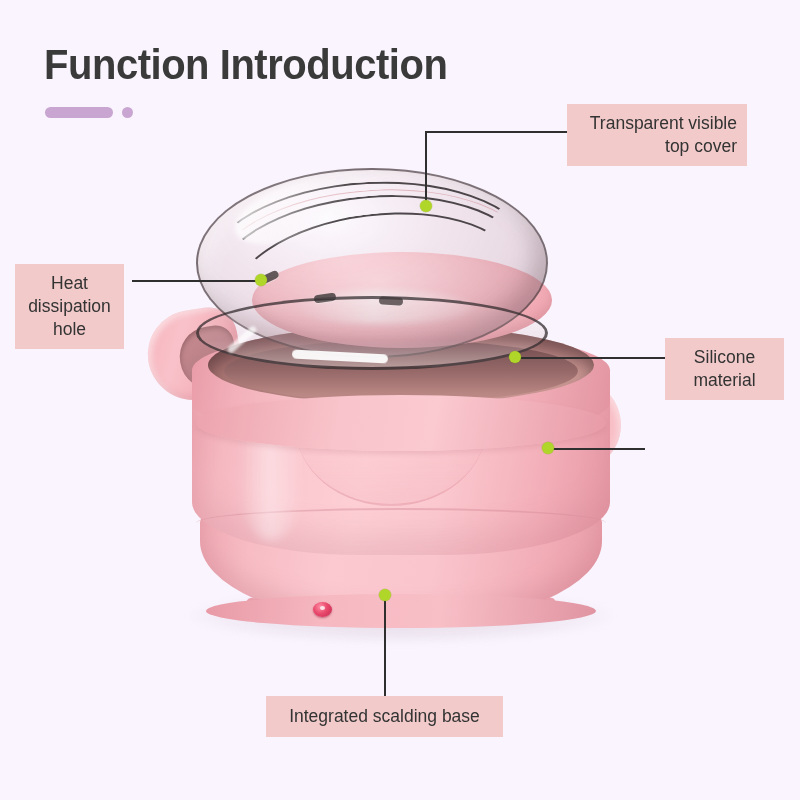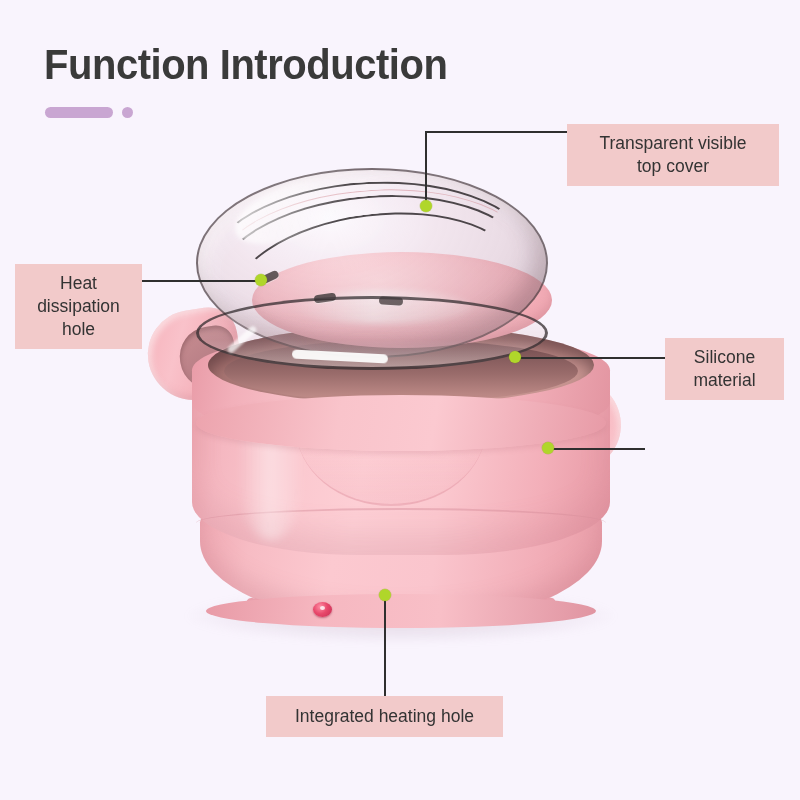--- a/index.html
+++ b/index.html
@@ -57,22 +57,22 @@
     position: absolute;
     background: #f2caca;
     color: #333333;
     font-size: 17.5px;
     line-height: 23px;
     text-align: center;
     box-sizing: border-box;
     padding: 8px 10px;
     white-space: pre-line;
   }
-  .lbl-topcover  { left: 567px; top: 124px; width: 212px; }
-  .lbl-heat      { left: 15px;  top: 264px; width: 127px; }
+  .lbl-topcover  { left: 567px; top: 104px; width: 180px; text-align: right; }
+  .lbl-heat      { left: 15px;  top: 264px; width: 109px; }
   .lbl-silicone  { left: 665px; top: 338px; width: 119px; }
   .lbl-handle    { left: 645px; top: 433px; width: 149px; }
   .lbl-base      { left: 266px; top: 696px; width: 237px; padding: 9px 10px; }
 
   
   .leader {
     position: absolute;
     background: #2f2f2f;
   }
   .leader-h { height: 1.6px; }
@@ -495,15 +495,15 @@
   <div class="leader leader-h" style="left:517px; top:357px; width:148px;"></div>
   <div class="dot" style="left:509px; top:351px;"></div>
   <div class="callout-label lbl-silicone">Silicone
 material</div>
 
   <div class="leader leader-h" style="left:551px; top:448px; width:94px;"></div>
   <div class="dot" style="left:542px; top:442px;"></div>
 
   <div class="leader leader-v" style="left:384px; top:600px; height:96px;"></div>
   <div class="dot" style="left:379px; top:589px;"></div>
-  <div class="callout-label lbl-base">Integrated heating hole</div>
+  <div class="callout-label lbl-base">Integrated scalding base</div>
 
 </div>
 
 </body></html>

